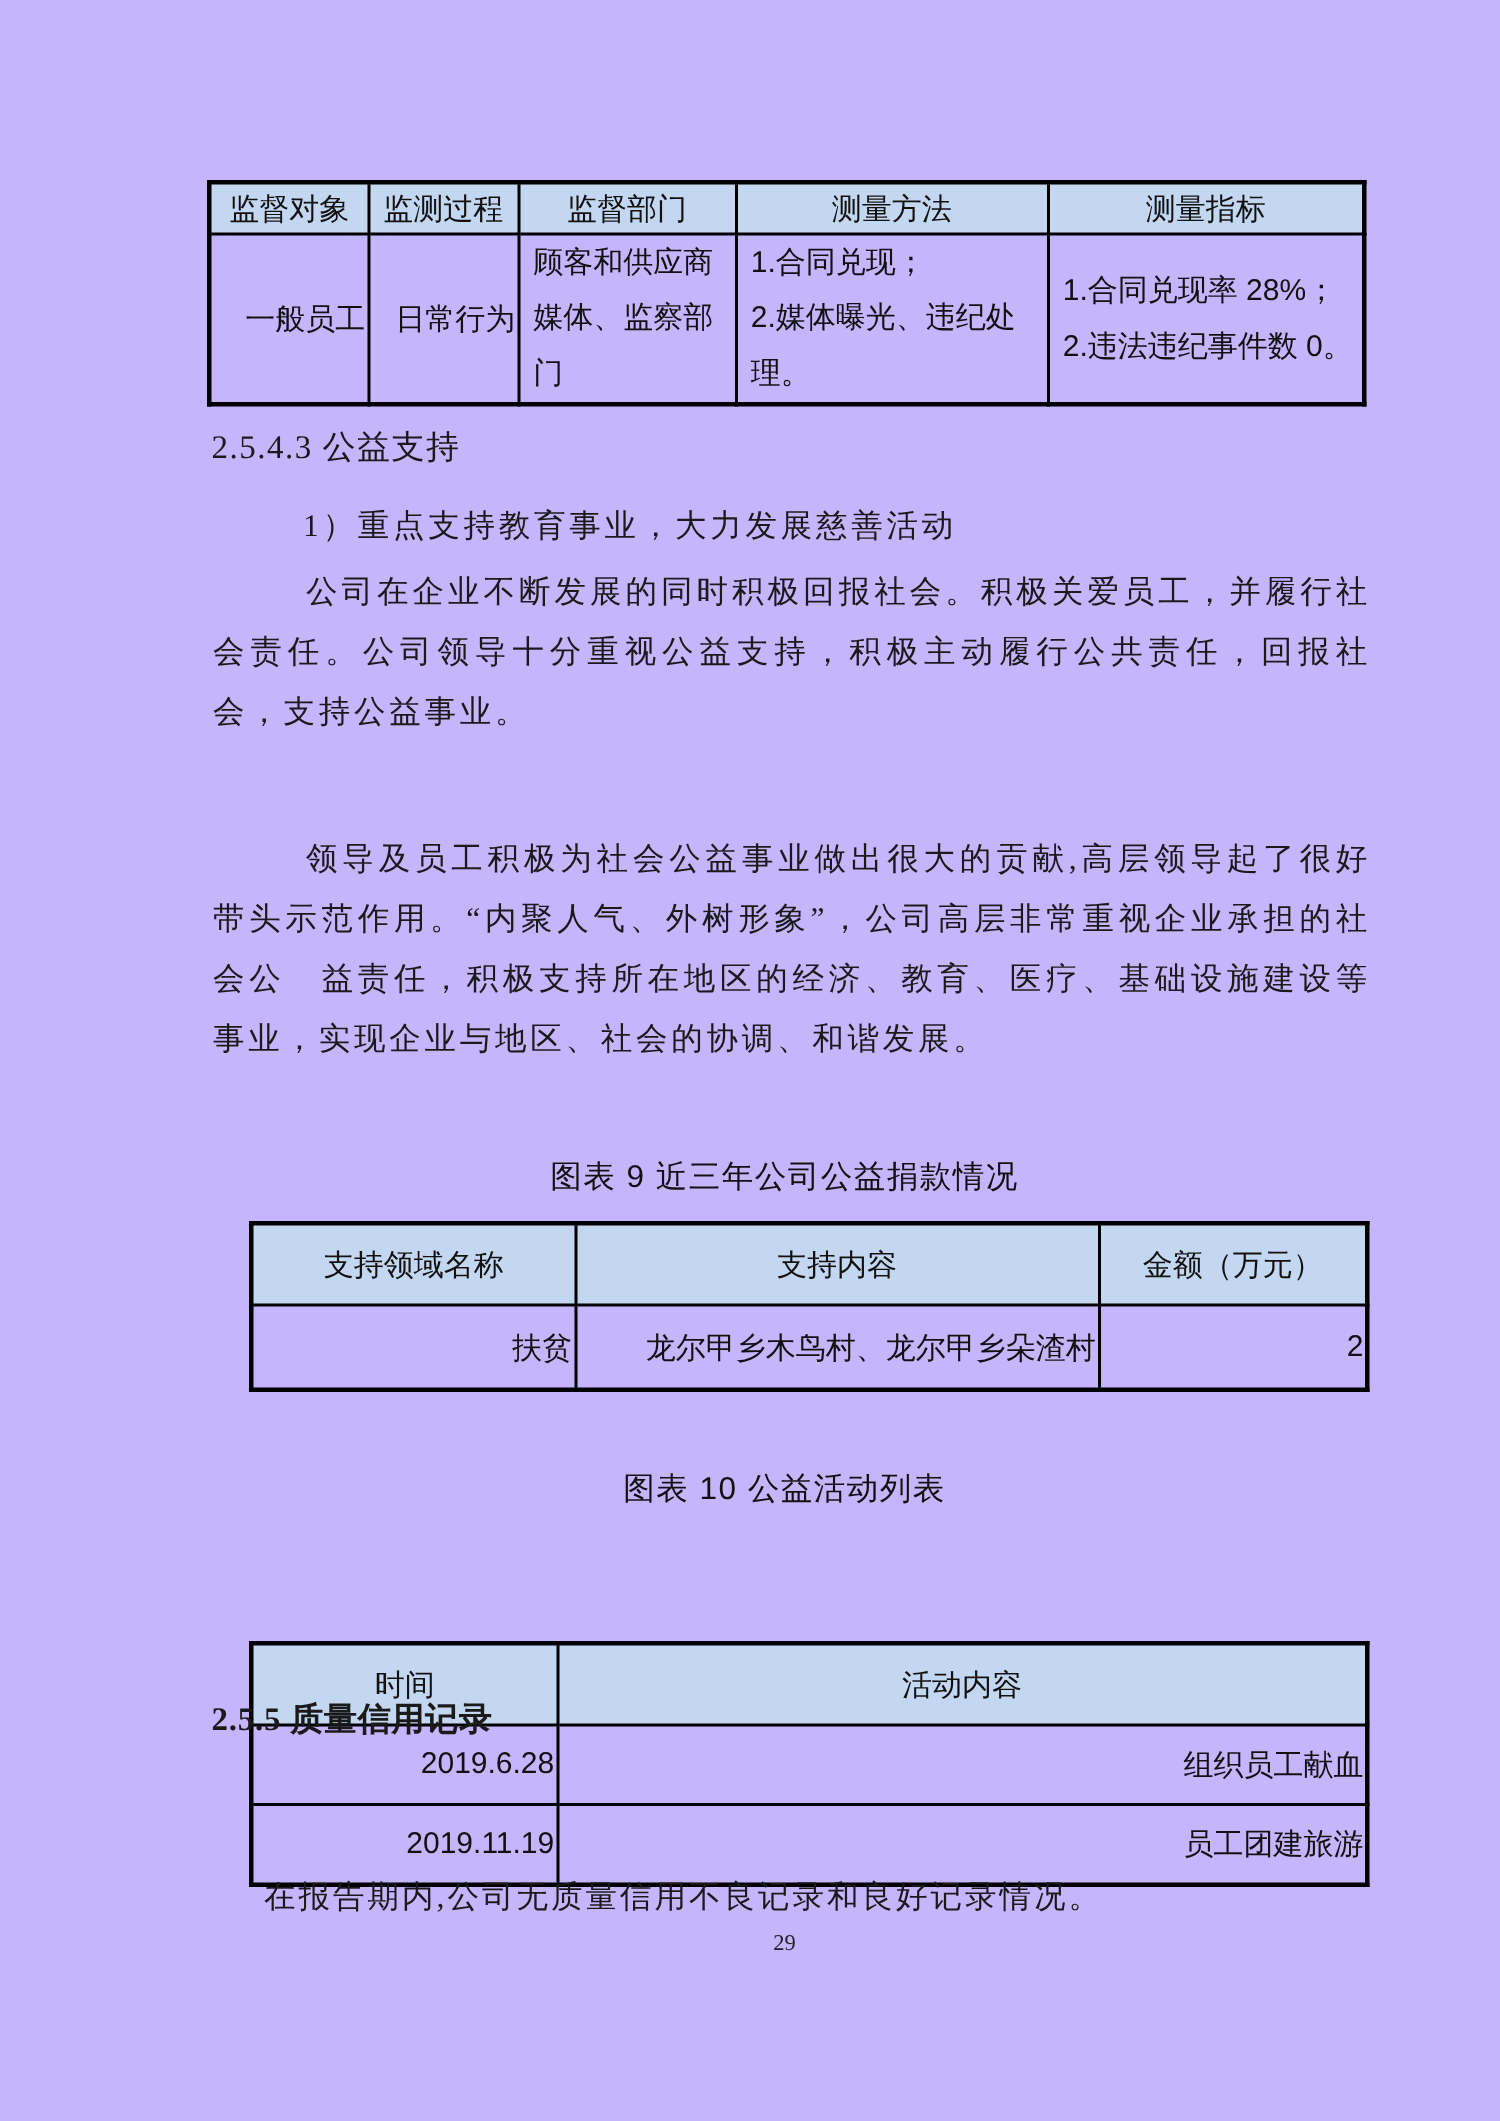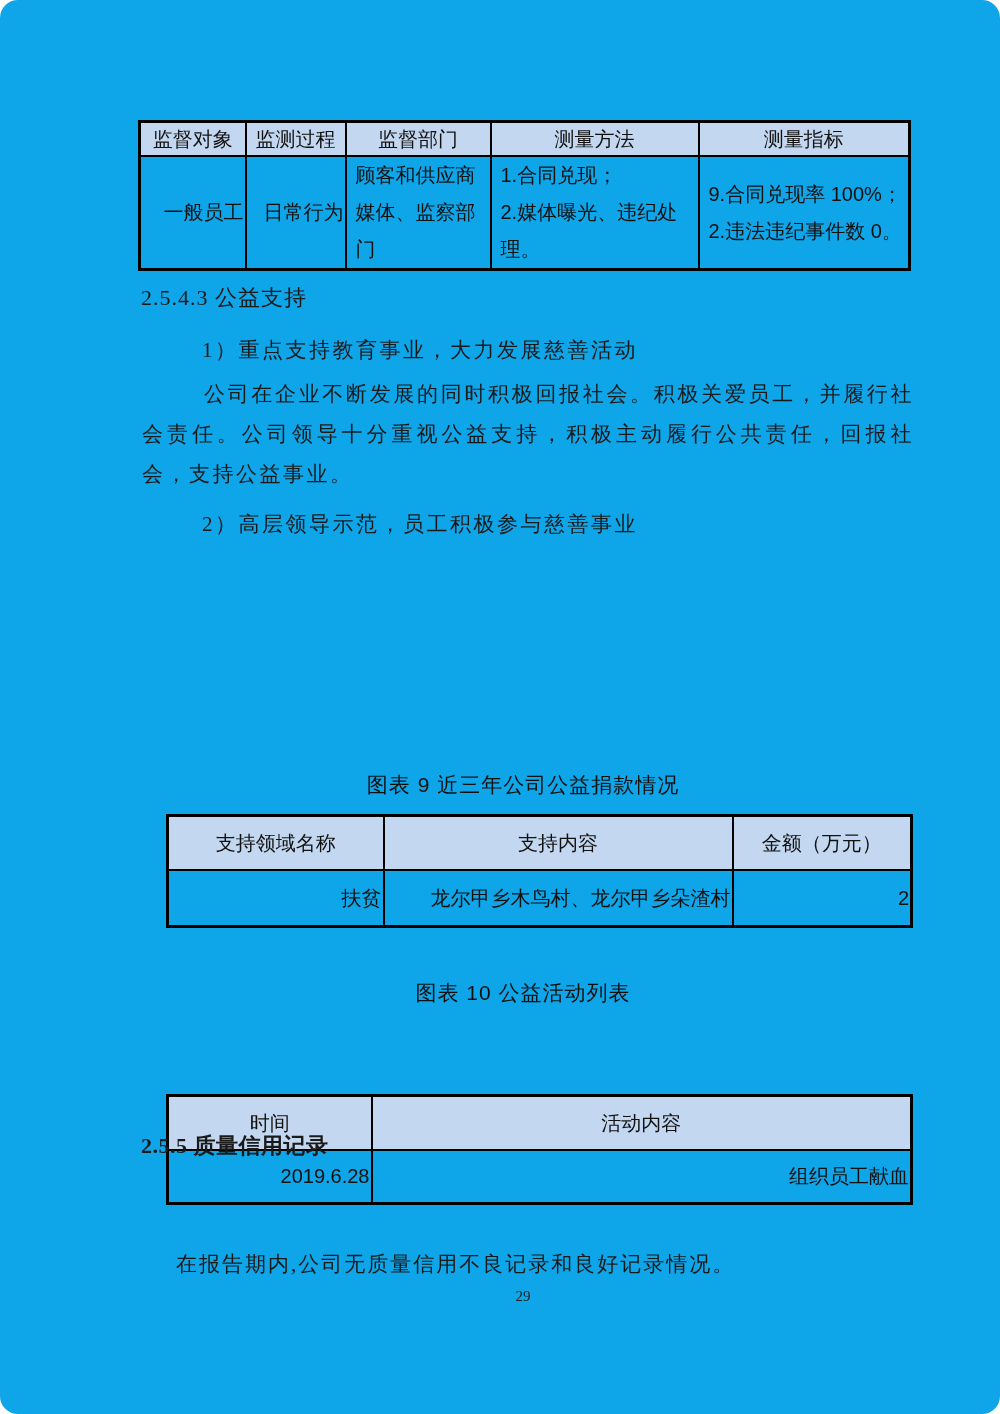--- a/index.html
+++ b/index.html
@@ -1,21 +1,21 @@
 <!DOCTYPE html>
 <html><head>
 <meta charset="utf-8">
 <style>
   html,body{margin:0;padding:0;}
   body{
     width:1000px;height:1414px;background:#ffffff;position:relative;
     font-family:"Liberation Serif","DejaVu Serif",serif;color:#1a1a1a;
     overflow:hidden;
   }
-  .page{position:absolute;inset:0;background:#0ea5e9;border-radius:18px;}
+  .page{position:absolute;inset:0;background:#c4b5fd;}
 
   
   table.tbl{
     position:absolute;border-collapse:collapse;table-layout:fixed;
     font-family:"Liberation Sans","DejaVu Sans",sans-serif;color:#111;
     border:3px solid #000;
   }
   table.tbl th,table.tbl td{border:2px solid #000;font-weight:normal;}
   table.tbl th{background:#C3D7F0;text-align:center;vertical-align:middle;font-size:20px;}
   table.tbl td{text-align:right;vertical-align:middle;font-size:20px;}
@@ -100,31 +100,31 @@
         <td>日常行为</td>
         <td class="left-cell">
           <div class="cell-line">顾客和供应商</div>
           <div class="cell-line">媒体、监察部门</div>
         </td>
         <td class="left-cell">
           <div class="cell-line">1.合同兑现；</div>
           <div class="cell-line">2.媒体曝光、违纪处理。</div>
         </td>
         <td class="left-cell">
-          <div class="cell-line">9.合同兑现率 100%；</div>
+          <div class="cell-line">1.合同兑现率 28%；</div>
           <div class="cell-line">2.违法违纪事件数 0。</div>
         </td>
       </tr>
     </tbody>
   </table>
 
   <h3 class="h-sub h2543">2.5.4.3 公益支持</h3>
   <div class="item i1">1）重点支持教育事业，大力发展慈善活动</div>
   <p class="para p1">公司在企业不断发展的同时积极回报社会。积极关爱员工，并履行社会责任。公司领导十分重视公益支持，积极主动履行公共责任，回报社会，支持公益事业。</p>
-  <div class="item i2">2）高层领导示范，员工积极参与慈善事业</div>
+  <p class="para p2">领导及员工积极为社会公益事业做出很大的贡献,高层领导起了很好带头示范作用。“内聚人气、外树形象”，公司高层非常重视企业承担的社会公　益责任，积极支持所在地区的经济、教育、医疗、基础设施建设等事业，实现企业与地区、社会的协调、和谐发展。</p>
 
   <div class="caption cap9">图表 9 近三年公司公益捐款情况</div>
   <table class="tbl tbl9">
     <colgroup>
       <col style="width:216px">
         <col style="width:349px">
         <col style="width:179px">
     </colgroup>
     <thead>
       <tr>
@@ -152,20 +152,24 @@
       <tr>
         <th>时间</th>
         <th>活动内容</th>
       </tr>
     </thead>
     <tbody>
       <tr>
         <td>2019.6.28</td>
         <td>组织员工献血</td>
       </tr>
+      <tr>
+        <td>2019.11.19</td>
+        <td>员工团建旅游</td>
+      </tr>
     </tbody>
   </table>
 
   <h3 class="h-sub h255">2.5.5 质量信用记录</h3>
   <p class="para pq">在报告期内,公司无质量信用不良记录和良好记录情况。</p>
 
   <div class="pagenum">29</div>
 
 </div>
 

